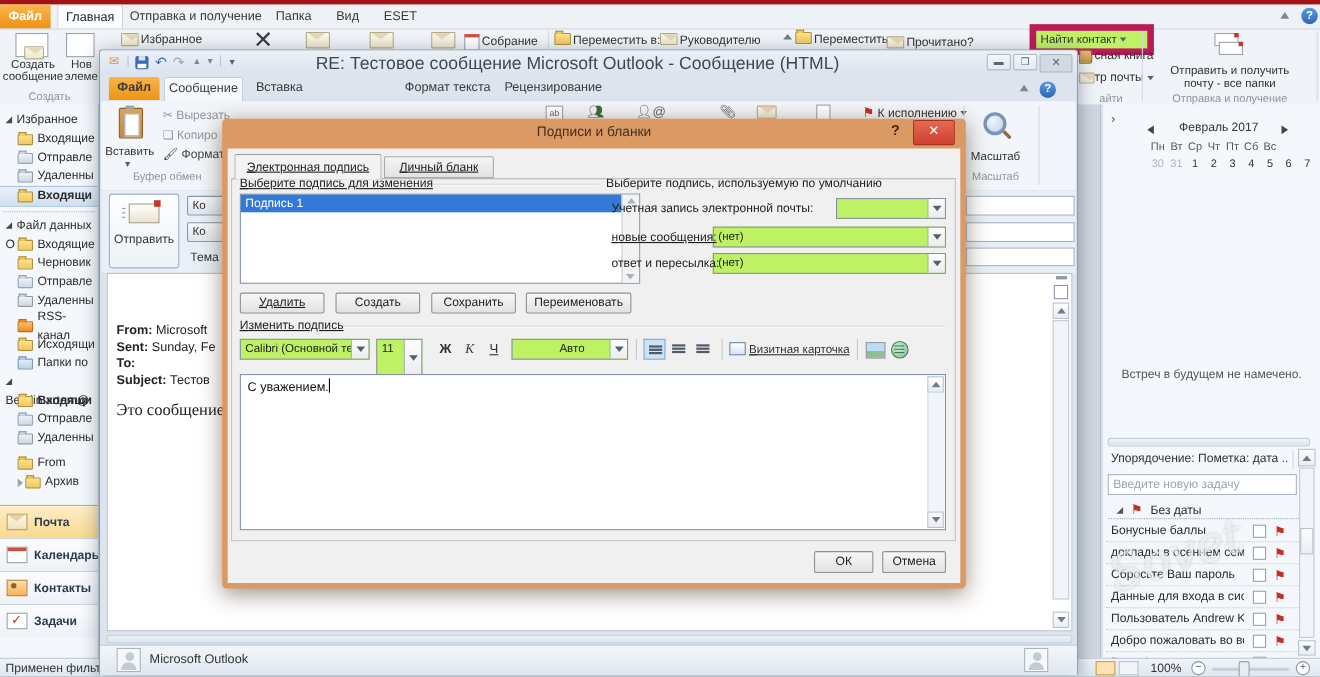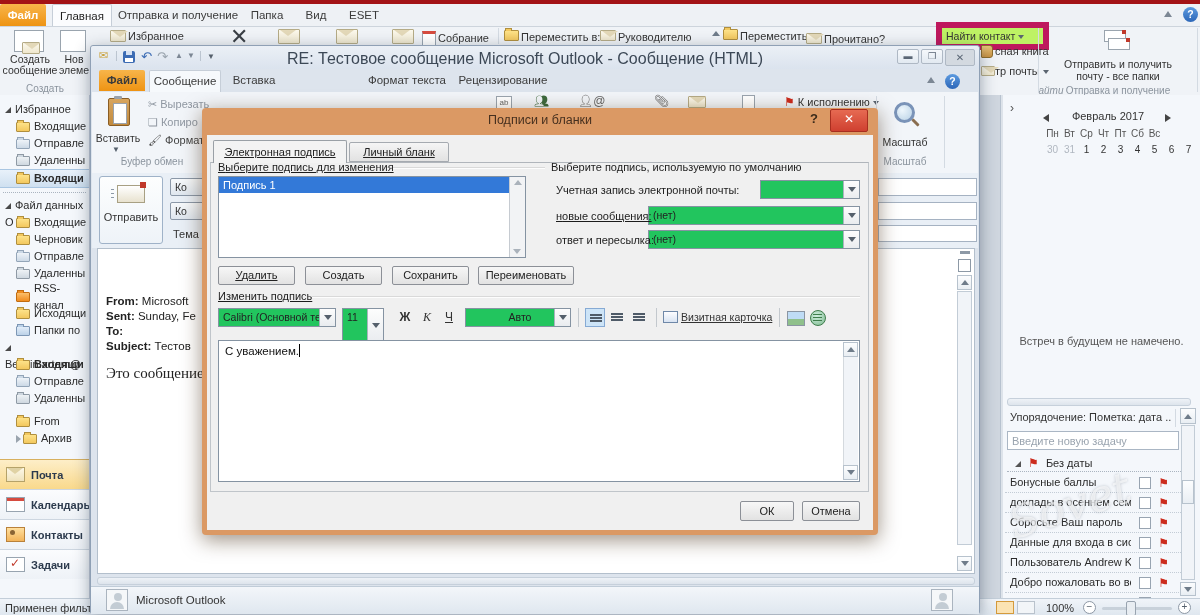--- a/index.html
+++ b/index.html
@@ -135,21 +135,21 @@
   .dtab.inactive{background:linear-gradient(#f5f5f5,#e2e2e2);border:1px solid #a5aab0;border-radius:2px 2px 0 0;}
   .dpanel{position:absolute;left:3px;top:27px;width:659px;height:330px;border:1px solid #c0c5ca;border-top-color:#b0b5bb;background:#f0f0f0;box-sizing:border-box;}
   .gcap{position:absolute;font-size:11px;color:#1c1c1c;white-space:nowrap;z-index:2;}
   .gline{position:absolute;height:1px;background:#d9d9d9;border-bottom:1px solid #fdfdfd;z-index:1;}
   .listbox{position:absolute;background:#fff;border:1px solid #8593a2;box-sizing:border-box;}
   .lbitem{height:16px;line-height:16px;padding-left:4px;font-size:11px;}
   .lbitem.sel{background:#3379d8;color:#fff;}
   .lbsb{position:absolute;top:0;right:0;bottom:0;width:15px;background:#f2f3f5;border-left:1px solid #c6cbd1;}
   .btn97{position:absolute;background:linear-gradient(#f7f7f7,#e2e2e2);border:1px solid #8c9097;border-radius:2px;
          text-align:center;font-size:11px;color:#222;line-height:17px;box-sizing:border-box;}
-  .combo{position:absolute;background:#22c55e;border:1px solid #8593a2;box-sizing:border-box;font-size:10.5px;line-height:17px;
+  .combo{position:absolute;background:#bef264;border:1px solid #8593a2;box-sizing:border-box;font-size:10.5px;line-height:17px;
          padding-left:4px;color:#222;overflow:hidden;white-space:nowrap;}
   .combo .dd{position:absolute;right:0;top:0;bottom:0;width:15px;background:linear-gradient(#fdfdfd,#e9ecef);
              border-left:1px solid #aab4bf;display:flex;align-items:center;justify-content:center;}
   .fmtbtn{position:absolute;width:20px;height:19px;text-align:center;line-height:19px;font-size:12px;color:#333;}
   .alignbtn{position:absolute;width:20px;height:19px;box-sizing:border-box;}
   .alignbtn.sel{background:#cde4f7;border:1px solid #86aad4;}
   .alignbtn::before{content:'';position:absolute;left:4px;top:5px;width:12px;height:2px;background:#4f5b68;box-shadow:0 3px 0 #4f5b68,0 6px 0 #4f5b68;}
   .cardico{display:inline-block;width:13px;height:10px;background:linear-gradient(#fdfdff,#d9e4f2);border:1px solid #6f88a8;vertical-align:-2px;margin-right:3px;position:relative;}
   .cardico::before{content:'';position:absolute;left:1px;top:1px;width:4px;height:4px;background:#b95
 c3c;border-radius:50%;}
@@ -204,21 +204,21 @@
   <div class="minifold" style="left:723px;top:29px;"></div>
   <div class="t" style="left:740px;top:30px;font-size:11px;"><span>Переместить</span><span class="ddarrow"></span></div>
   <div class="env" style="left:806px;top:33px;width:14px;height:9px;"></div>
   <div class="t" style="left:824px;top:33px;font-size:11px;">Прочитано?</div>
   <div class="findbox" style="left:936px;top:22px;width:97px;height:16px;"><span>Найти контакт</span><span class="ddarrow"></span></div>
 
   <div class="bookico" style="left:981px;top:45px;"></div>
   <div class="t" style="left:995px;top:45px;font-size:11px;">сная книга</div>
   <div class="env" style="left:981px;top:66px;width:12px;height:8px;"></div>
   <div class="t" style="left:995px;top:65px;font-size:11px;"><span>тр почты</span><span class="ddarrow"></span></div>
-  <div class="grplabel" style="left:1026px;top:85px;width:50px;font-style:italic;">айти</div>
+  <div class="grplabel" style="left:985px;top:85px;width:50px;">айти</div>
   <div class="vsep" style="left:1038px;top:28px;height:64px;"></div>
   <div class="srico" style="left:1104px;top:28px;">
     <span class="e" style="left:0;top:2px;"></span>
       <span class="e" style="left:4px;top:10px;"></span>
   </div>
   <div class="t" style="left:1040px;top:58px;width:156px;text-align:center;font-size:10.5px;">Отправить и получить</div>
   <div class="t" style="left:1040px;top:70px;width:156px;text-align:center;font-size:10.5px;">почту - все папки</div>
   <div class="grplabel" style="left:1040px;top:85px;width:156px;">Отправка и получение</div>
   <div class="vsep" style="left:1197px;top:28px;height:64px;"></div>
 
@@ -485,21 +485,21 @@
     <div id="dlgtitle">Подписи и бланки</div>
     <div id="dlghelp">?</div>
     <div id="dlgclose">✕</div>
     <div id="dlgbody">
       <div class="dpanel"></div>
       <div class="dtab active" style="left:6px;top:5px;width:134px;height:23px;line-height:22px;"><span class="ak">Электронная подпись</span></div>
       <div class="dtab inactive" style="left:142px;top:7px;width:100px;height:20px;line-height:19px;"><span class="ak">Личный бланк</span></div>
 
       <div class="gcap ak" style="left:11px;top:26px;">Выберите подпись для изменения</div>
       <div class="gline" style="left:180px;top:32px;width:158px;"></div>
-      <div class="listbox" style="left:11px;top:41px;width:308px;height:82px;">
+      <div class="listbox" style="left:11px;top:41px;width:364px;height:82px;">
         <div id="sig-list" style="margin-right:15px;">
             <div class="lbitem sel">Подпись 1</div>
           </div>
         <div class="lbsb">
           <div class="tri-up-s" style="margin:3px auto 0;border-bottom-color:#aab2bb;"></div>
           <div class="tri-dn-s" style="position:absolute;bottom:3px;left:3px;border-top-color:#aab2bb;"></div>
         </div>
       </div>
       <div class="btn97 ak" style="left:11px;top:131px;width:77px;height:19px;">Удалить</div>
       <div class="btn97" style="left:98px;top:131px;width:77px;height:19px;">Создать</div>

